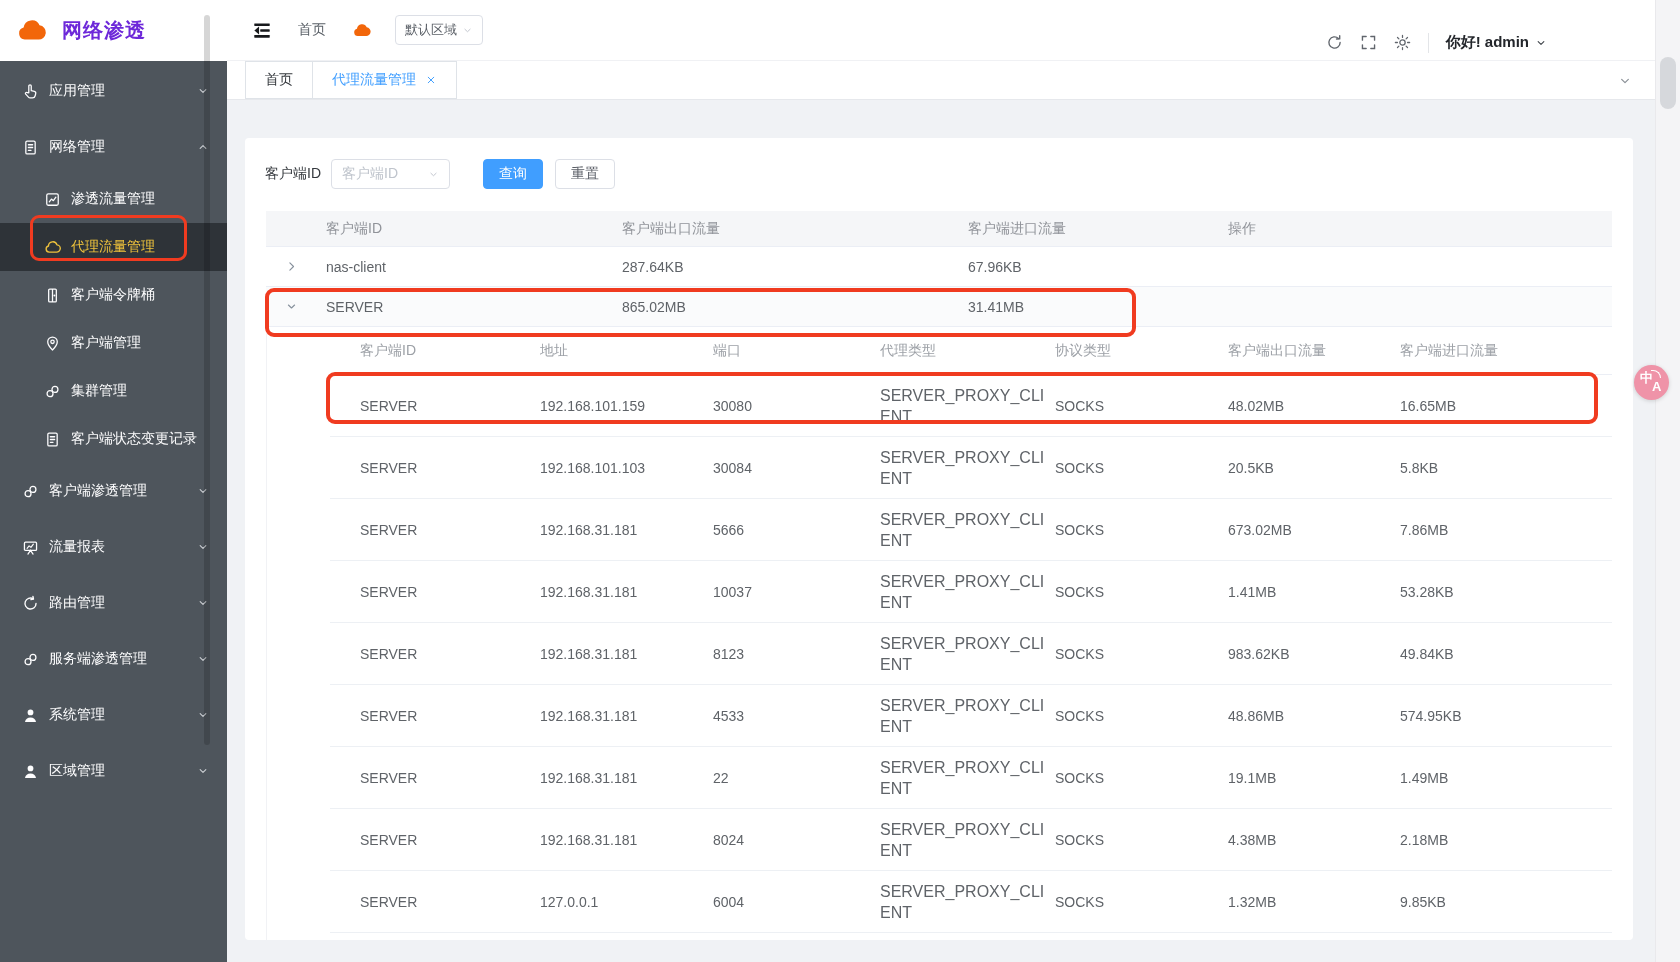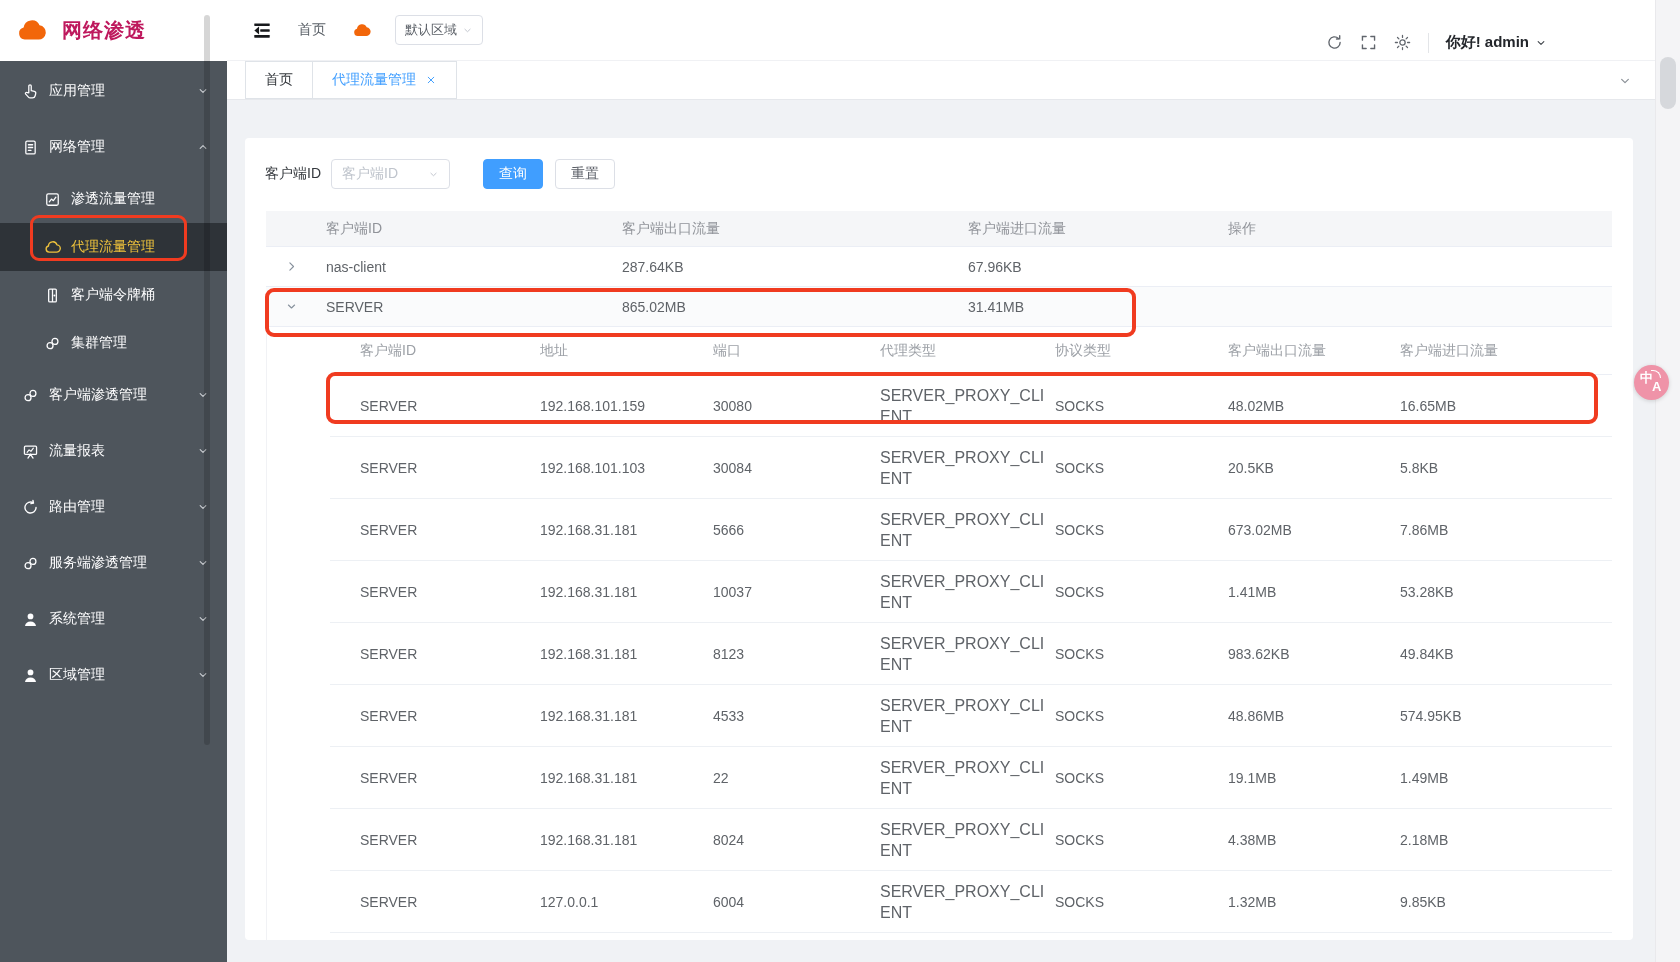--- a/index.html
+++ b/index.html
@@ -5,21 +5,21 @@
   * { margin:0; padding:0; box-sizing:border-box; }
   html,body { width:1680px; height:962px; overflow:hidden; }
   body { font-family:"Liberation Sans","DejaVu Sans",sans-serif; font-size:14px; color:#303133; background:#f0f2f5; }
   .app { position:relative; width:1680px; height:962px; background:#f0f2f5; overflow:hidden; }
   svg.ic { display:block; }
 
   
   .sidebar { position:absolute; left:0; top:0; width:227px; height:962px; background:#4e555c; z-index:3; }
   .logo { height:61px; background:#fff; display:flex; align-items:center; padding-left:9px; gap:9px; }
   .logo svg { width:44px; height:31px; color:#f2660a; flex:none; }
-  .logo-text { font-size:20px; font-weight:bold; color:#be185d; letter-spacing:1px; white-space:nowrap; }
+  .logo-text { font-size:20px; font-weight:bold; color:#6d28d9; letter-spacing:1px; white-space:nowrap; }
   .menu { padding-top:2px; }
   .mi { display:flex; align-items:center; height:56px; padding:0 18px 0 22px; color:#fdfdfe; cursor:pointer; }
   .mi.sub { height:48px; padding-left:44px; }
   .mi .mico { width:17px; height:17px; margin-right:10px; flex:none; color:#fdfdfe; }
   .mi .mlabel { white-space:nowrap; }
   .mi .mchev { margin-left:auto; width:12px; height:12px; color:#cfd3d7; flex:none; }
   .mi.active { background:#2e3338; color:#eec23c; }
   .mi.active .mico { color:#eec23c; }
   .sb-thumb { position:absolute; right:17px; top:15px; width:6px; height:730px; background:rgba(0,0,0,.16); border-radius:3px; }
 
@@ -216,29 +216,43 @@
         </div>
 
         <div class="mi sub">
           <svg class="ic mico" viewBox="0 0 16 16">
             <use href="#i-token"></use>
           </svg>
           <span class="mlabel">客户端令牌桶</span>
 
         </div>
 
-
         <div class="mi sub">
           <svg class="ic mico" viewBox="0 0 16 16">
+            <use href="#i-pin"></use>
+          </svg>
+          <span class="mlabel">客户端管理</span>
+
+        </div>
+
+        <div class="mi sub">
+          <svg class="ic mico" viewBox="0 0 16 16">
             <use href="#i-cluster"></use>
           </svg>
           <span class="mlabel">集群管理</span>
 
         </div>
 
+        <div class="mi sub">
+          <svg class="ic mico" viewBox="0 0 16 16">
+            <use href="#i-doc"></use>
+          </svg>
+          <span class="mlabel">客户端状态变更记录</span>
+
+        </div>
 
         <div class="mi">
           <svg class="ic mico" viewBox="0 0 16 16">
             <use href="#i-cluster"></use>
           </svg>
           <span class="mlabel">客户端渗透管理</span>
           <svg class="ic mchev" viewBox="0 0 16 16">
             <use href="#i-chev-down"></use>
           </svg>
         </div>

